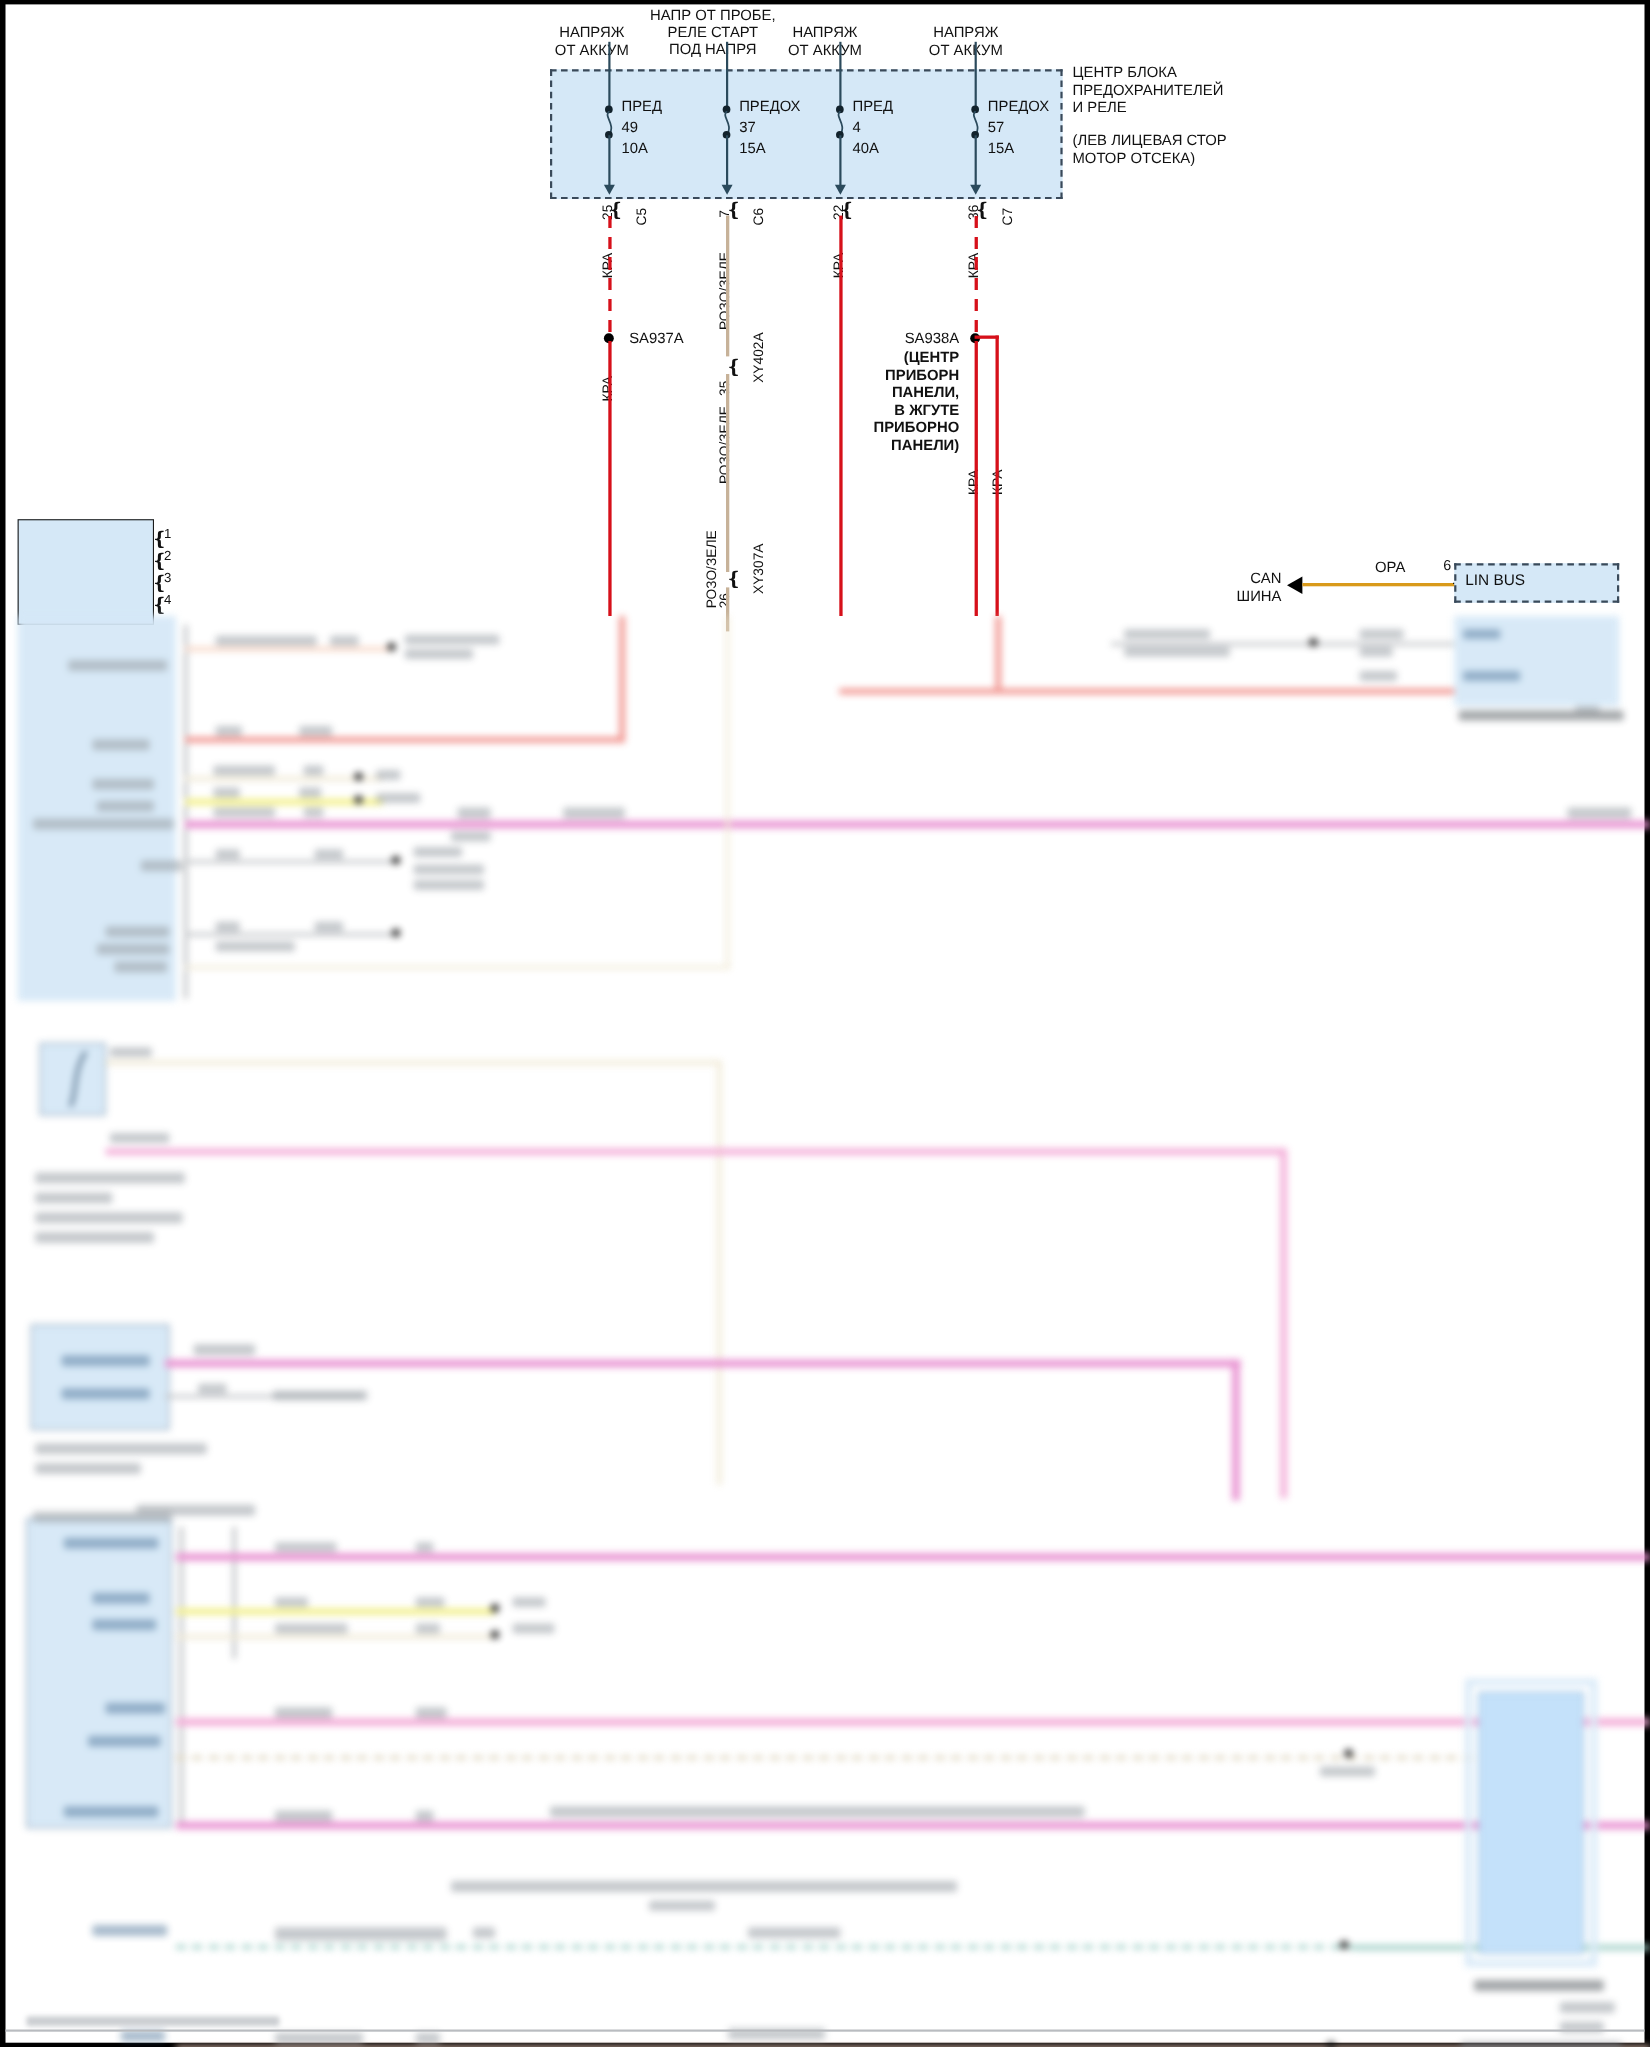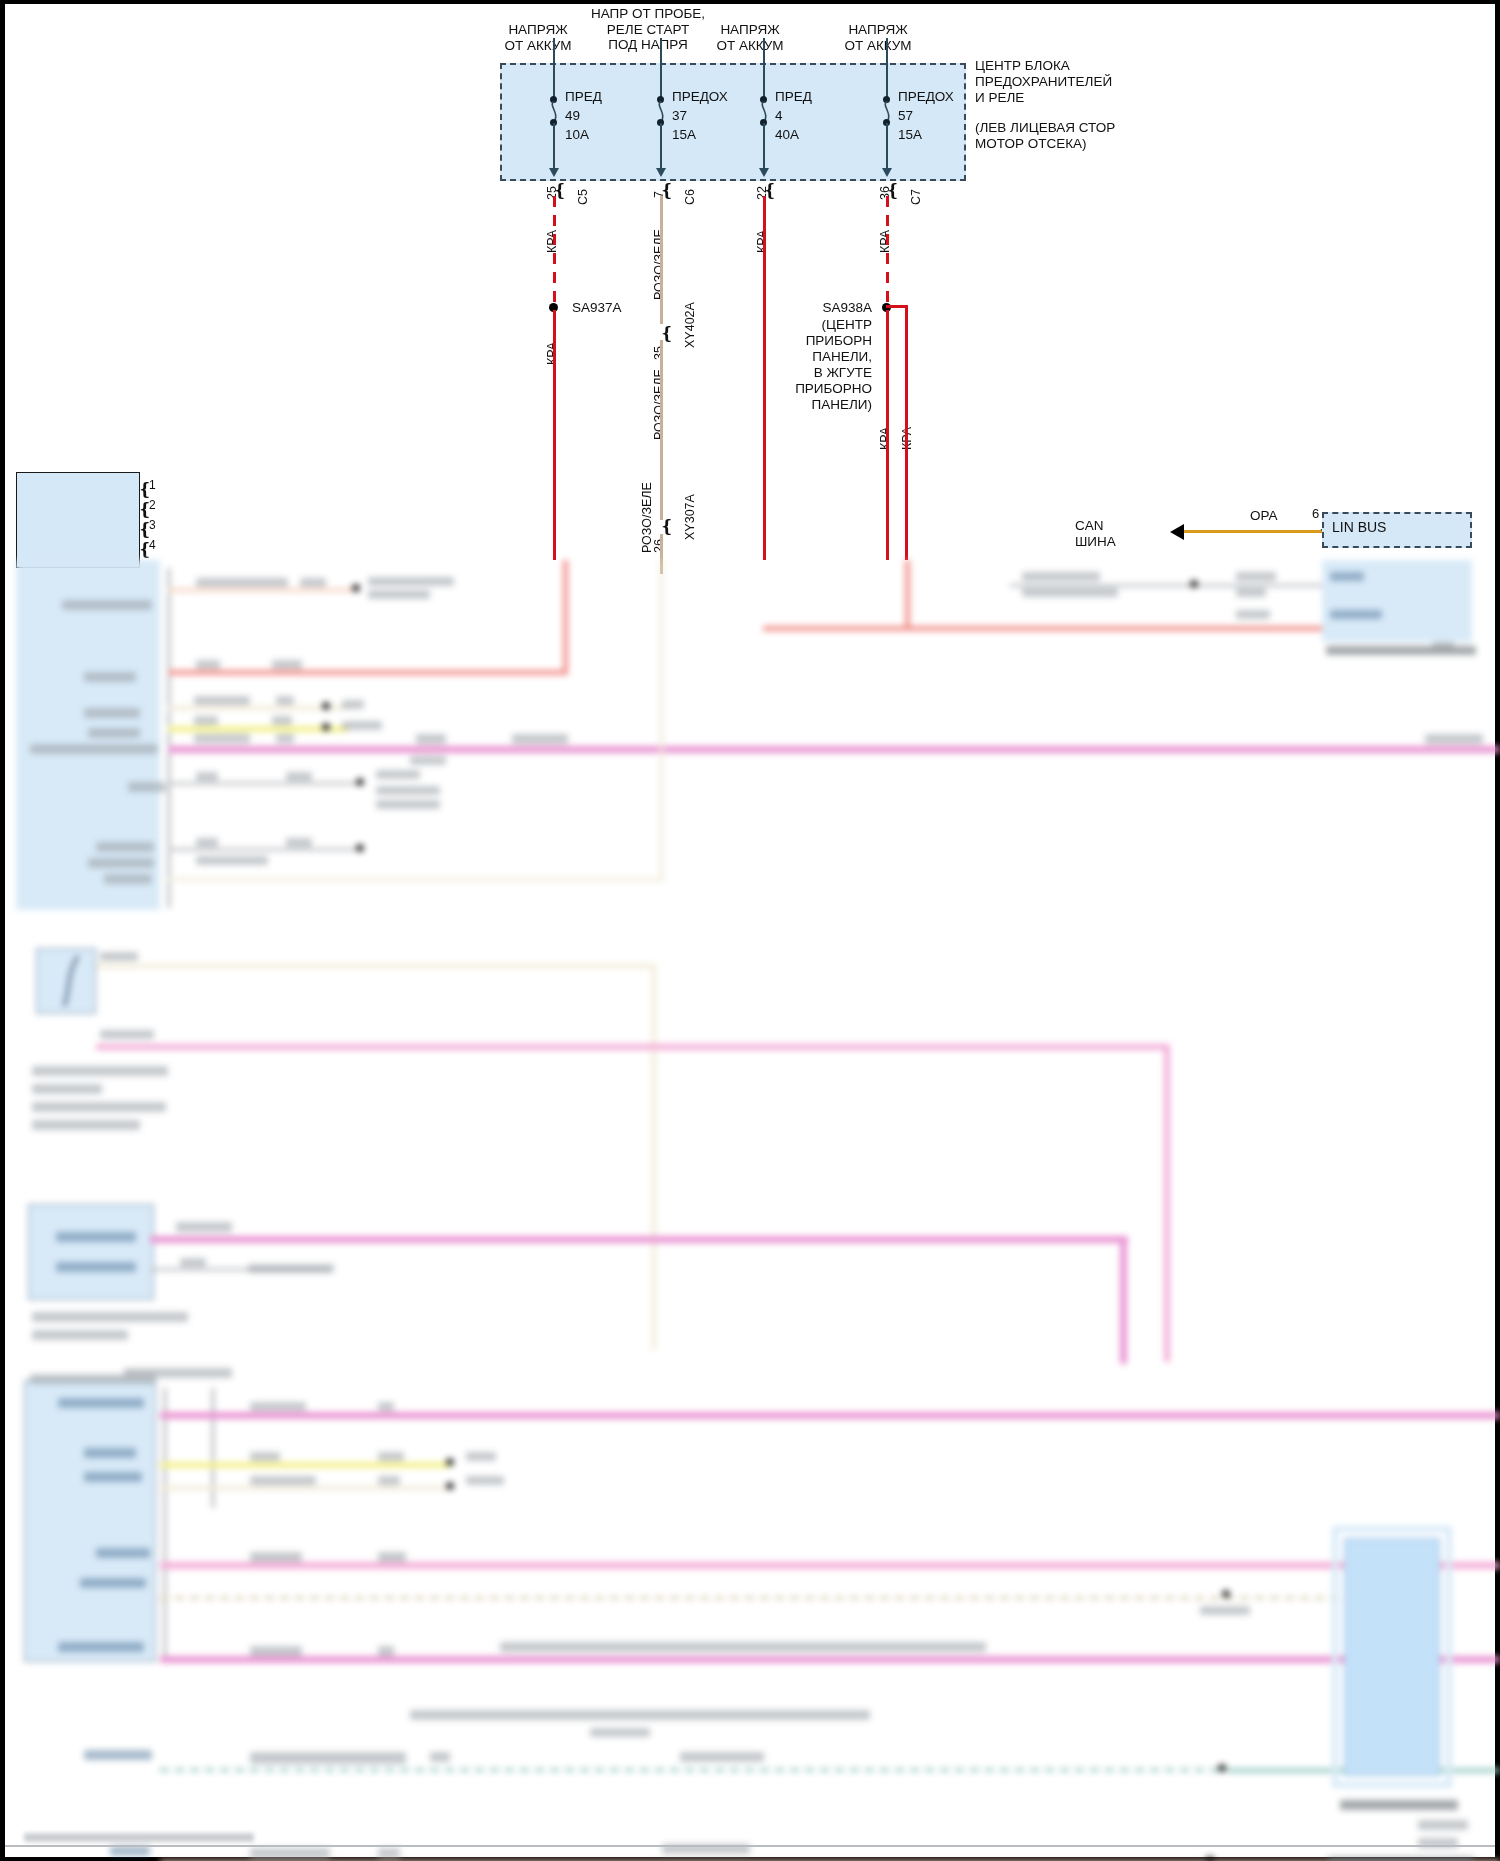--- a/index.html
+++ b/index.html
@@ -92,21 +92,21 @@
     background:#d5e8f7;border:2px dashed #3a4a5a;box-sizing:border-box;
   }
   .lin-txt{position:absolute;left:1332px;top:519px;font-size:14px;color:#111;}
   .orange-wire{position:absolute;height:3px;background:#d99a1b;}
   .arrow-left{
     position:absolute;width:0;height:0;
     border-top:8px solid transparent;
     border-bottom:8px solid transparent;
     border-right:14px solid #000;
   }
-  .can-txt{position:absolute;font-size:13.5px;line-height:16px;color:#111;text-align:left;white-space:pre-line;}
+  .can-txt{position:absolute;font-size:13.5px;line-height:16px;color:#111;text-align:right;white-space:pre-line;}
   .opa-txt{position:absolute;font-size:13.5px;color:#111;}
   .pin6{position:absolute;font-size:13px;color:#111;}
 
   
   .blur{filter:blur(3.2px);opacity:.92;}
   .blur-lite{filter:blur(2.2px);opacity:.9;}
 
   .mod{
     position:absolute;background:#d5e8f7;border:1px solid #6f86a0;box-sizing:border-box;
   }
@@ -243,21 +243,21 @@
   <div class="vlabel" style="left:755px;top:253px;">КРА</div>
   <div class="w-red" style="left:763px;top:196px;height:364px;"></div>
 
   <div class="vlabel" style="left:878px;top:200px;">36</div>
   <div class="conn-brace" style="left:886px;top:182px;">❴</div>
   <div class="vlabel" style="left:909px;top:205px;">C7</div>
   <div class="vlabel" style="left:878px;top:253px;">КРА</div>
   <div class="w-red-dash" style="left:886px;top:196px;height:110px;"></div>
   <div class="splice-dot" style="left:882px;top:303px;"></div>
   <div class="splice-txt" style="left:760px;top:300px;width:112px;">SA938A</div>
-  <div class="splice-txt" style="left:760px;top:317px;width:112px;">(ЦЕНТР ПРИБОРН
+  <div class="splice-txt" style="left:760px;top:317px;width:112px;font-weight:bold;">(ЦЕНТР ПРИБОРН
 ПАНЕЛИ,
 В ЖГУТЕ
 ПРИБОРНО
 ПАНЕЛИ)</div>
   <div class="vlabel" style="left:878px;top:450px;">КРА</div>
   <div class="vlabel" style="left:900px;top:450px;">КРА</div>
   <div class="w-red" style="left:886px;top:310px;height:250px;"></div>
   <div class="w-redh" style="left:886px;top:305px;width:22px;"></div>
   <div class="w-red" style="left:905px;top:305px;height:255px;"></div>
 

